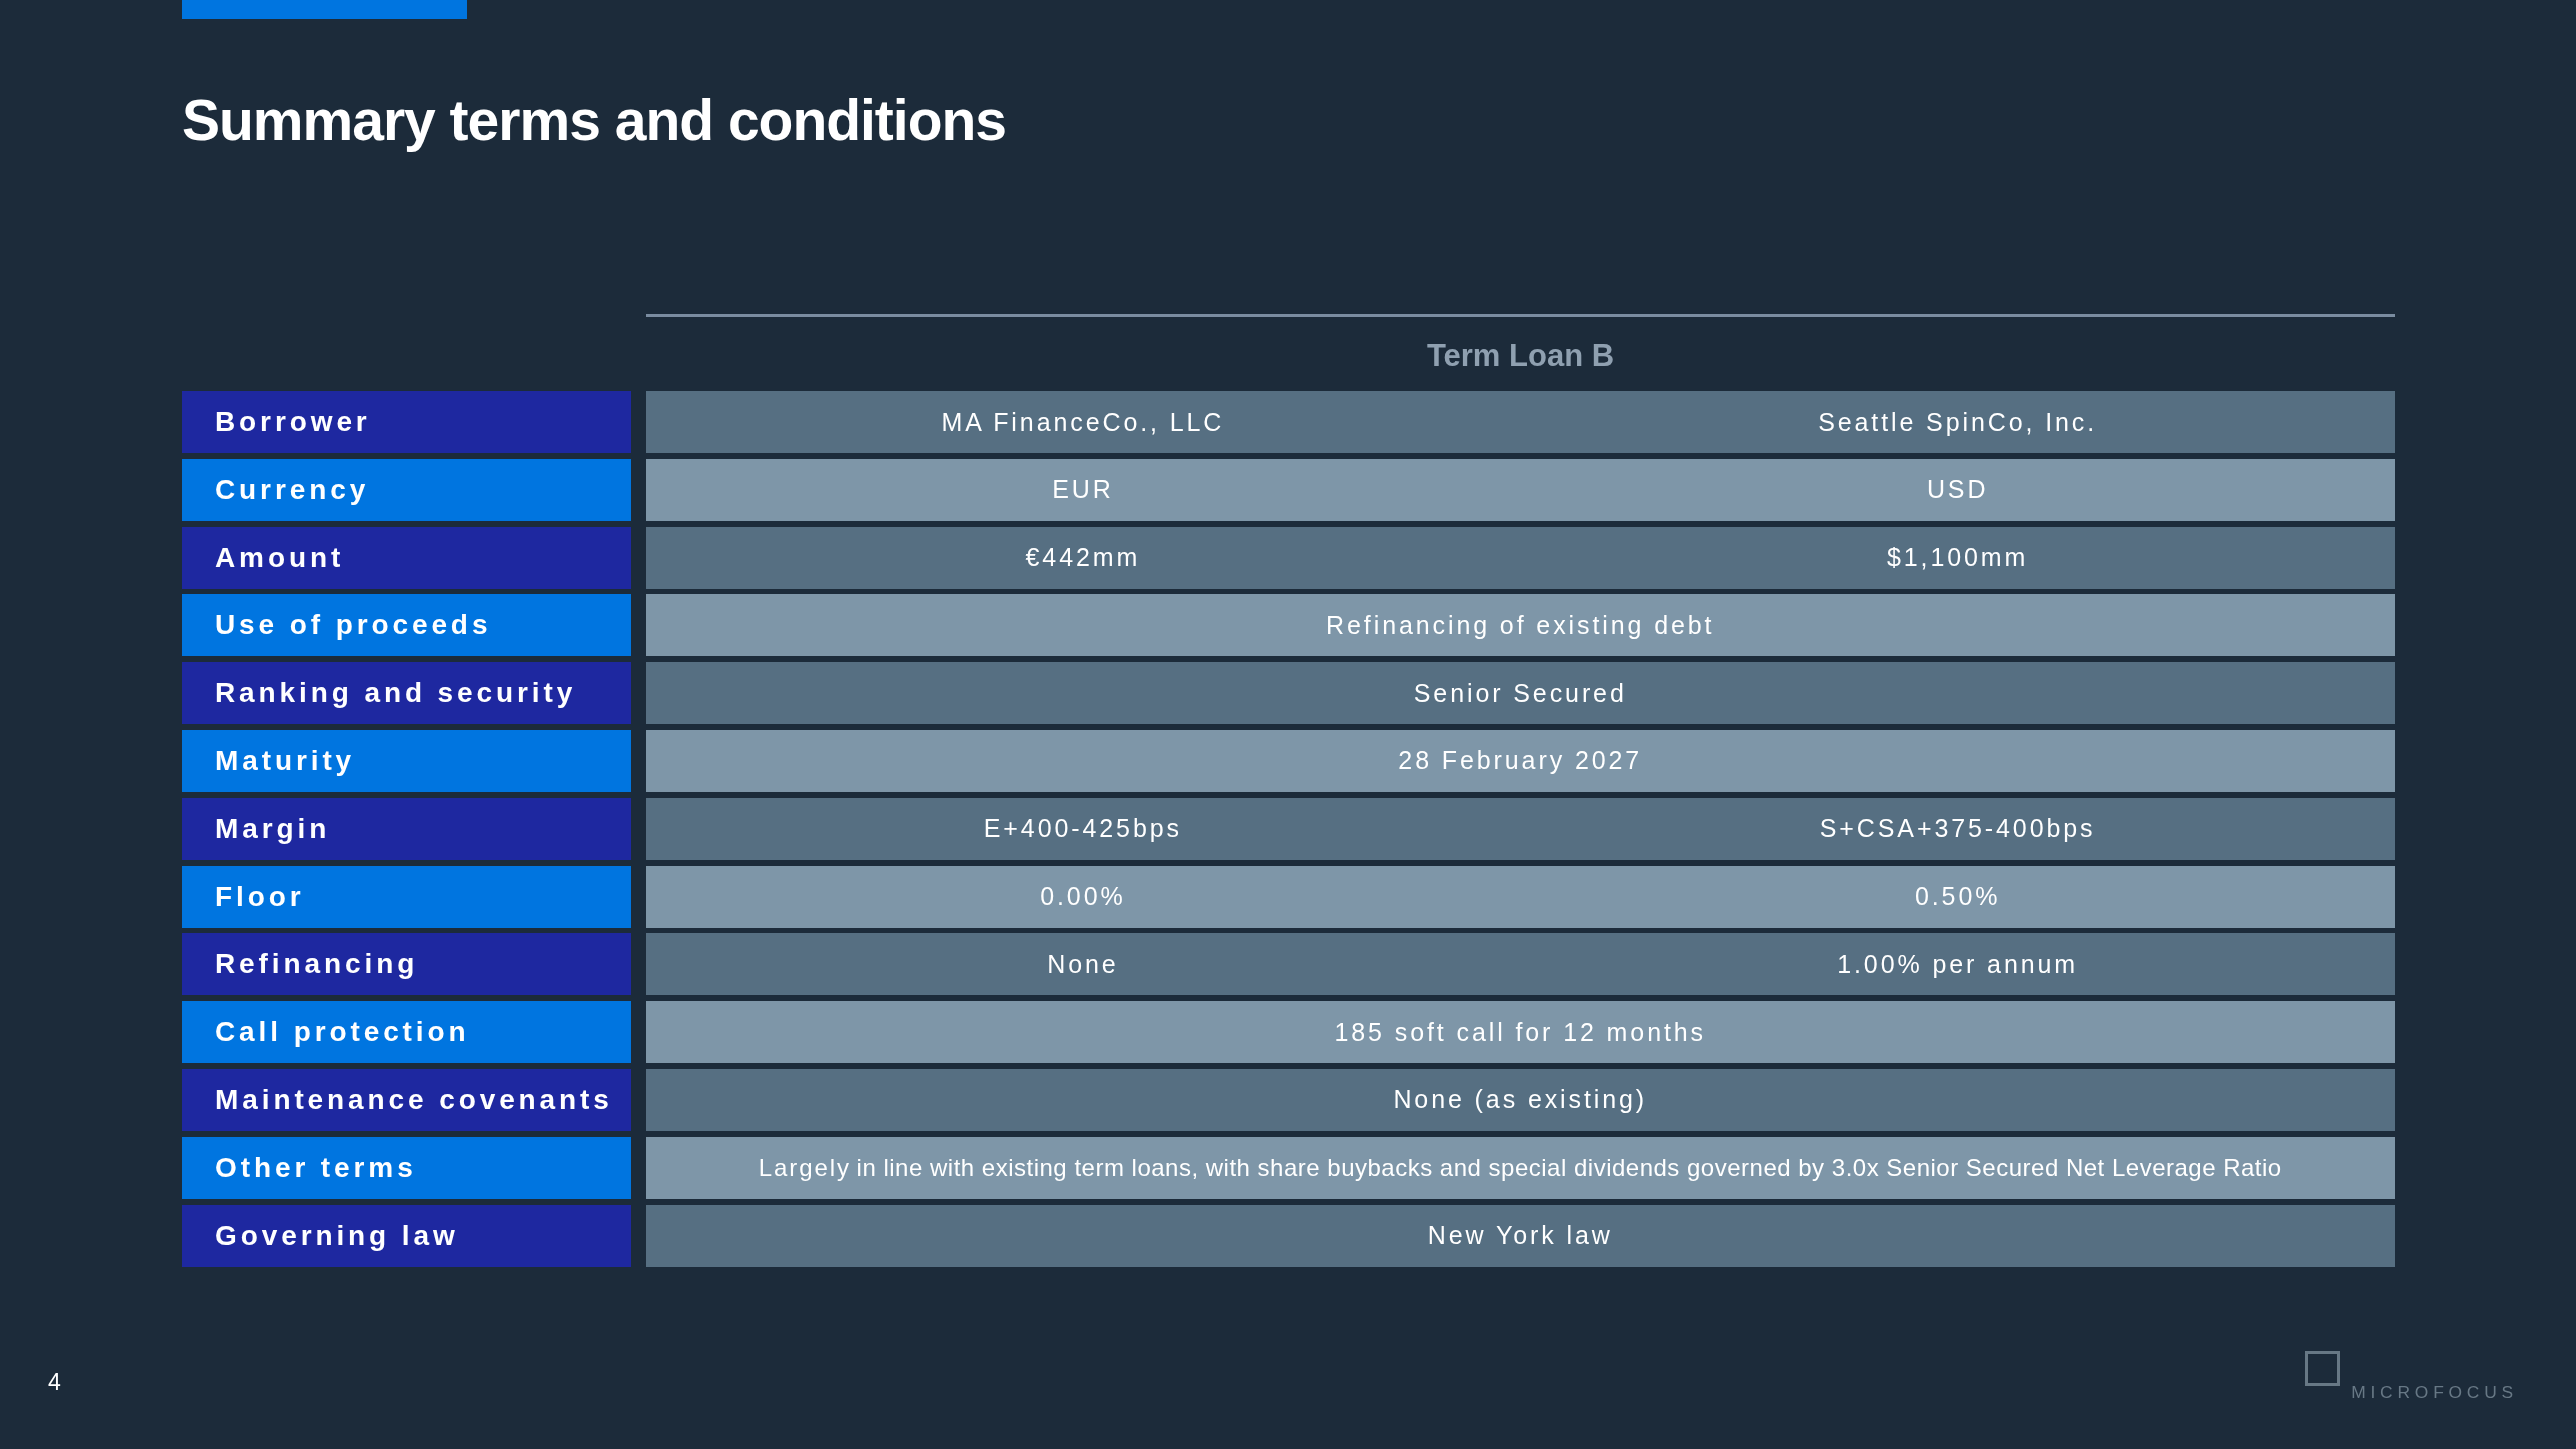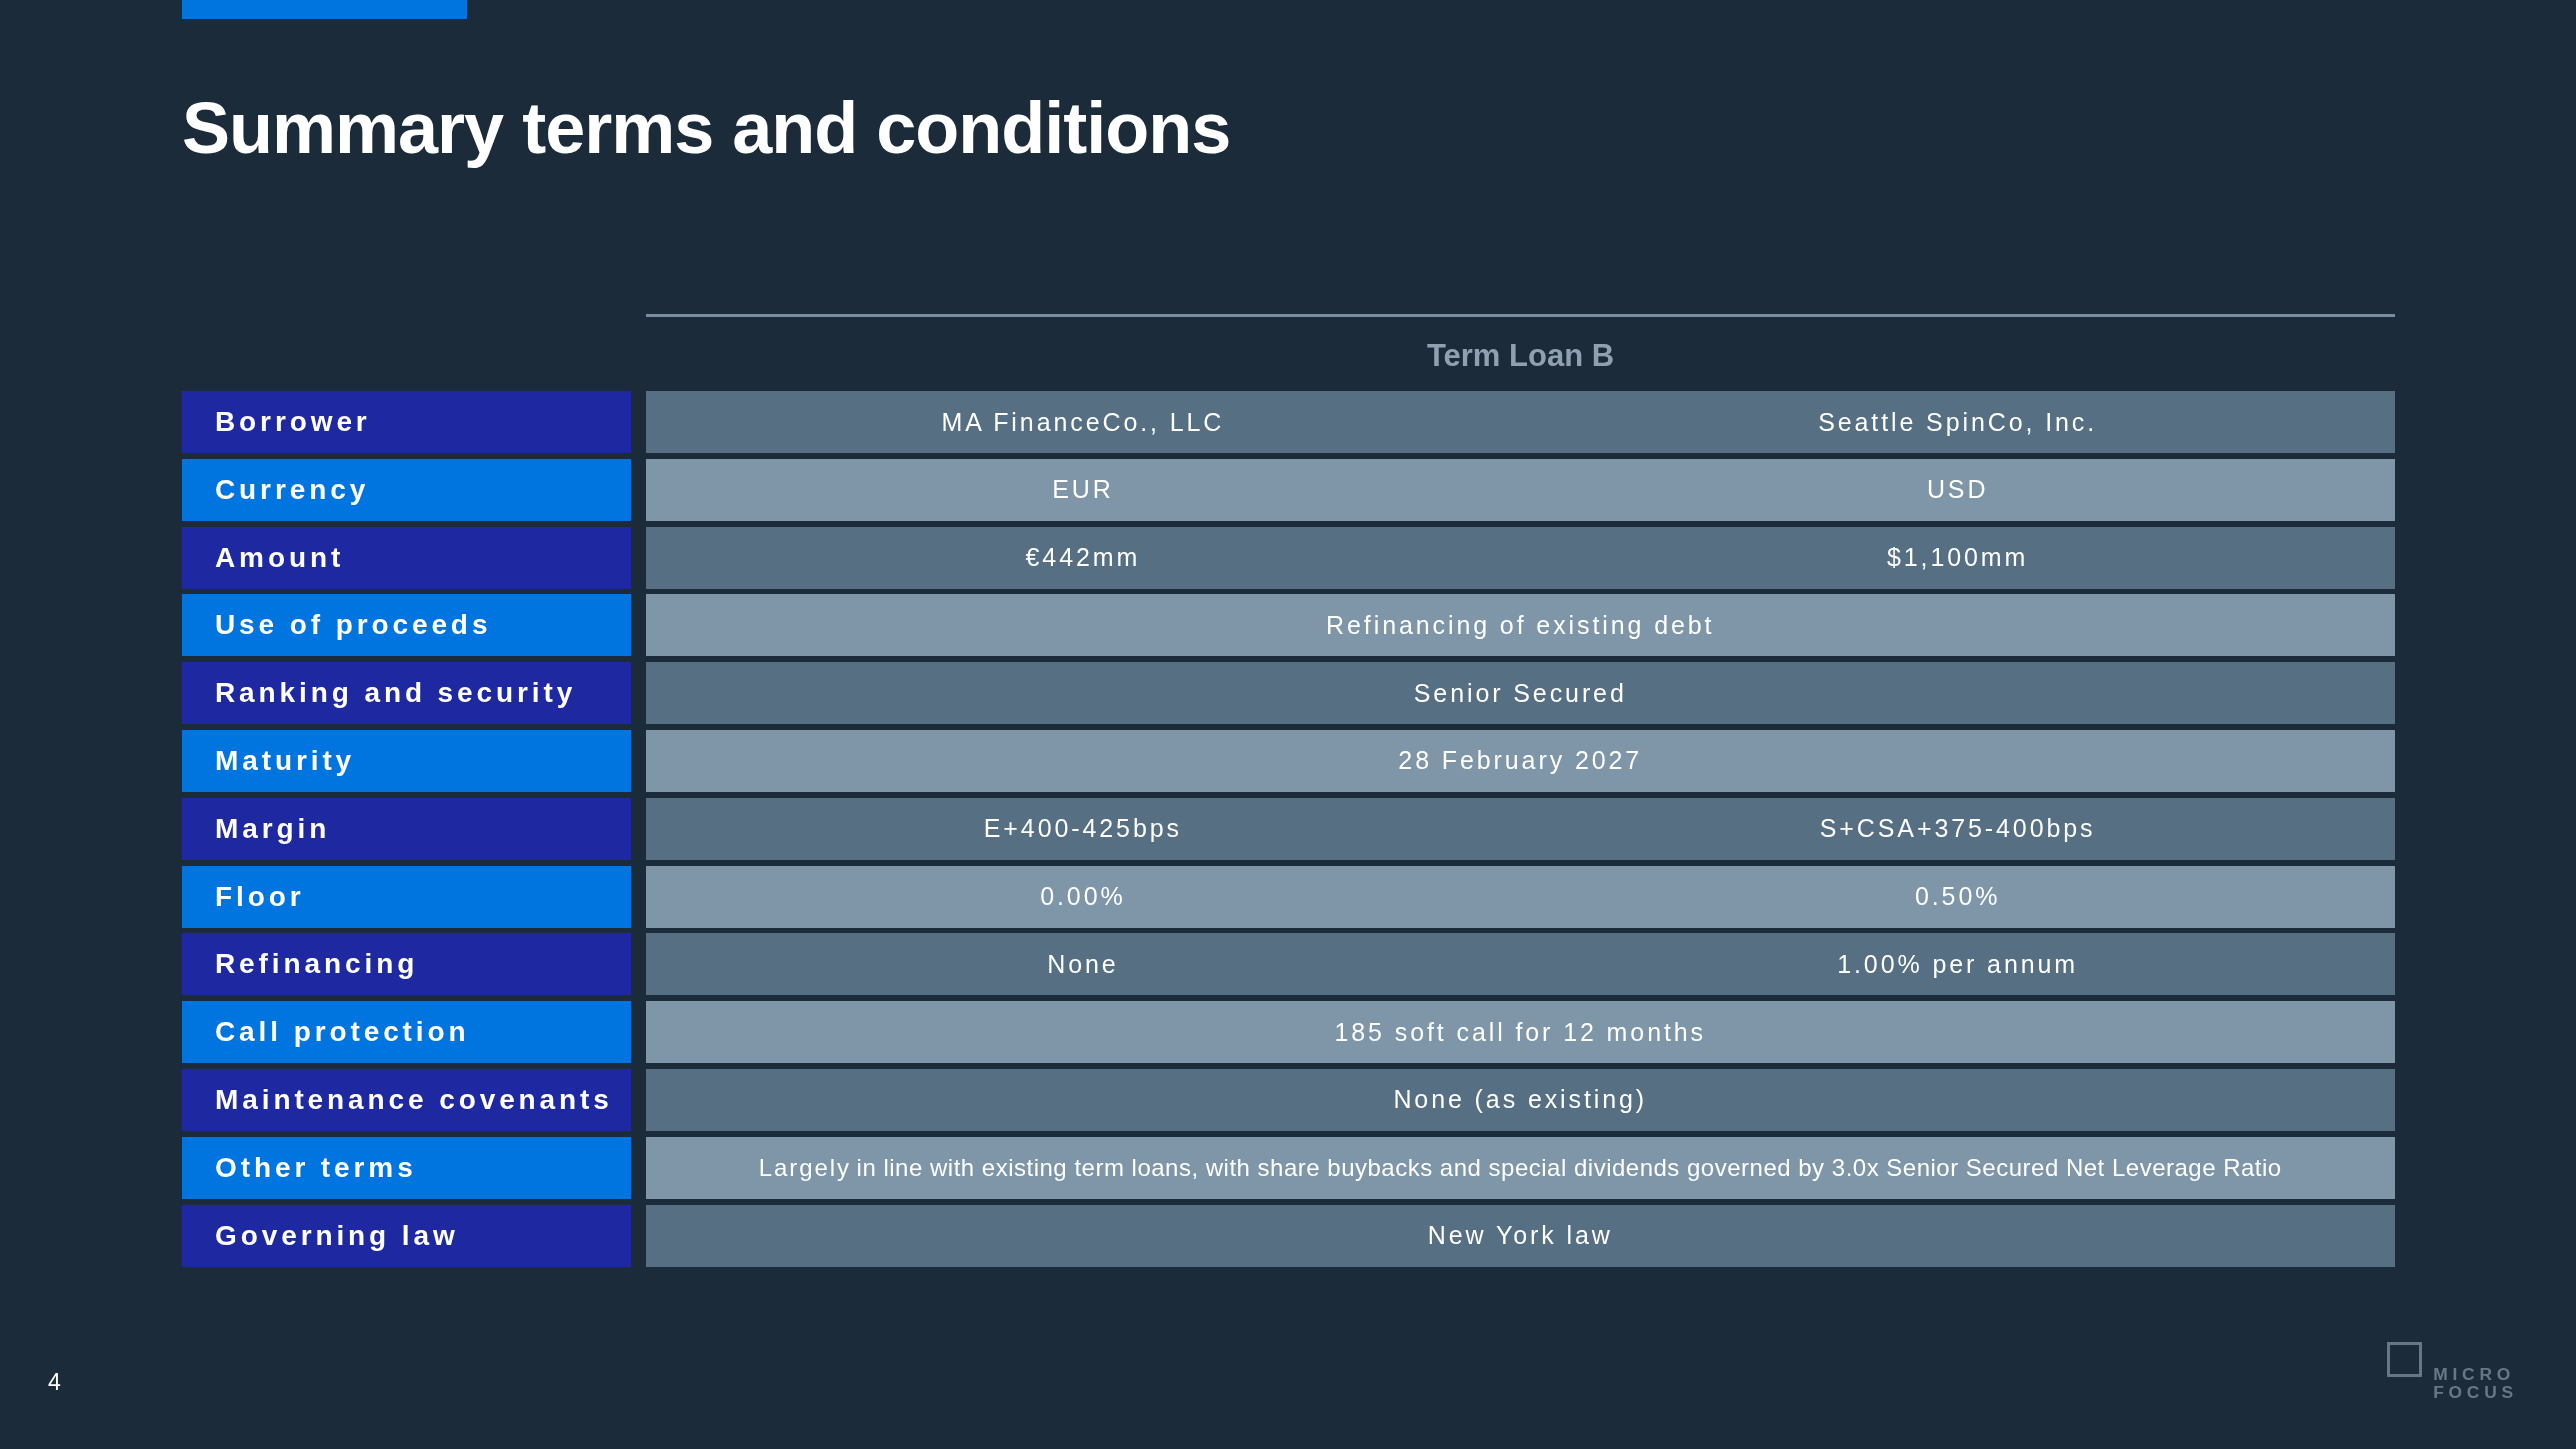--- a/index.html
+++ b/index.html
@@ -23,21 +23,21 @@
       left: 182px;
       width: 285px;
       height: 19.3px;
       background-color: #0075e0;
     }
     
     .page-title {
       position: absolute;
       top: 87px;
       left: 182px;
-      font-size: 72px;
+      font-size: 57px;
       font-weight: bold;
       color: #ffffff;
       letter-spacing: -1px;
     }
     
     .table-container {
       position: absolute;
       top: 314px;
       left: 182px;
       width: 2213px;
@@ -157,24 +157,24 @@
     
     .logo-icon {
       width: 35px;
       height: 35px;
       border: 3.9px solid #8899a5;
       position: relative;
     }
     
     .logo-text {
       display: flex;
-      flex-direction: column;
+      flex-direction: row;
       color: #8899a5;
       font-size: 17.4px;
-      font-weight: bold;
+      font-weight: normal;
       letter-spacing: 4.8px;
       line-height: 1;
       margin-top: 48px;
     }
   </style>
 </head>
 <body>
 
 <div class="accent-bar"></div>
 

